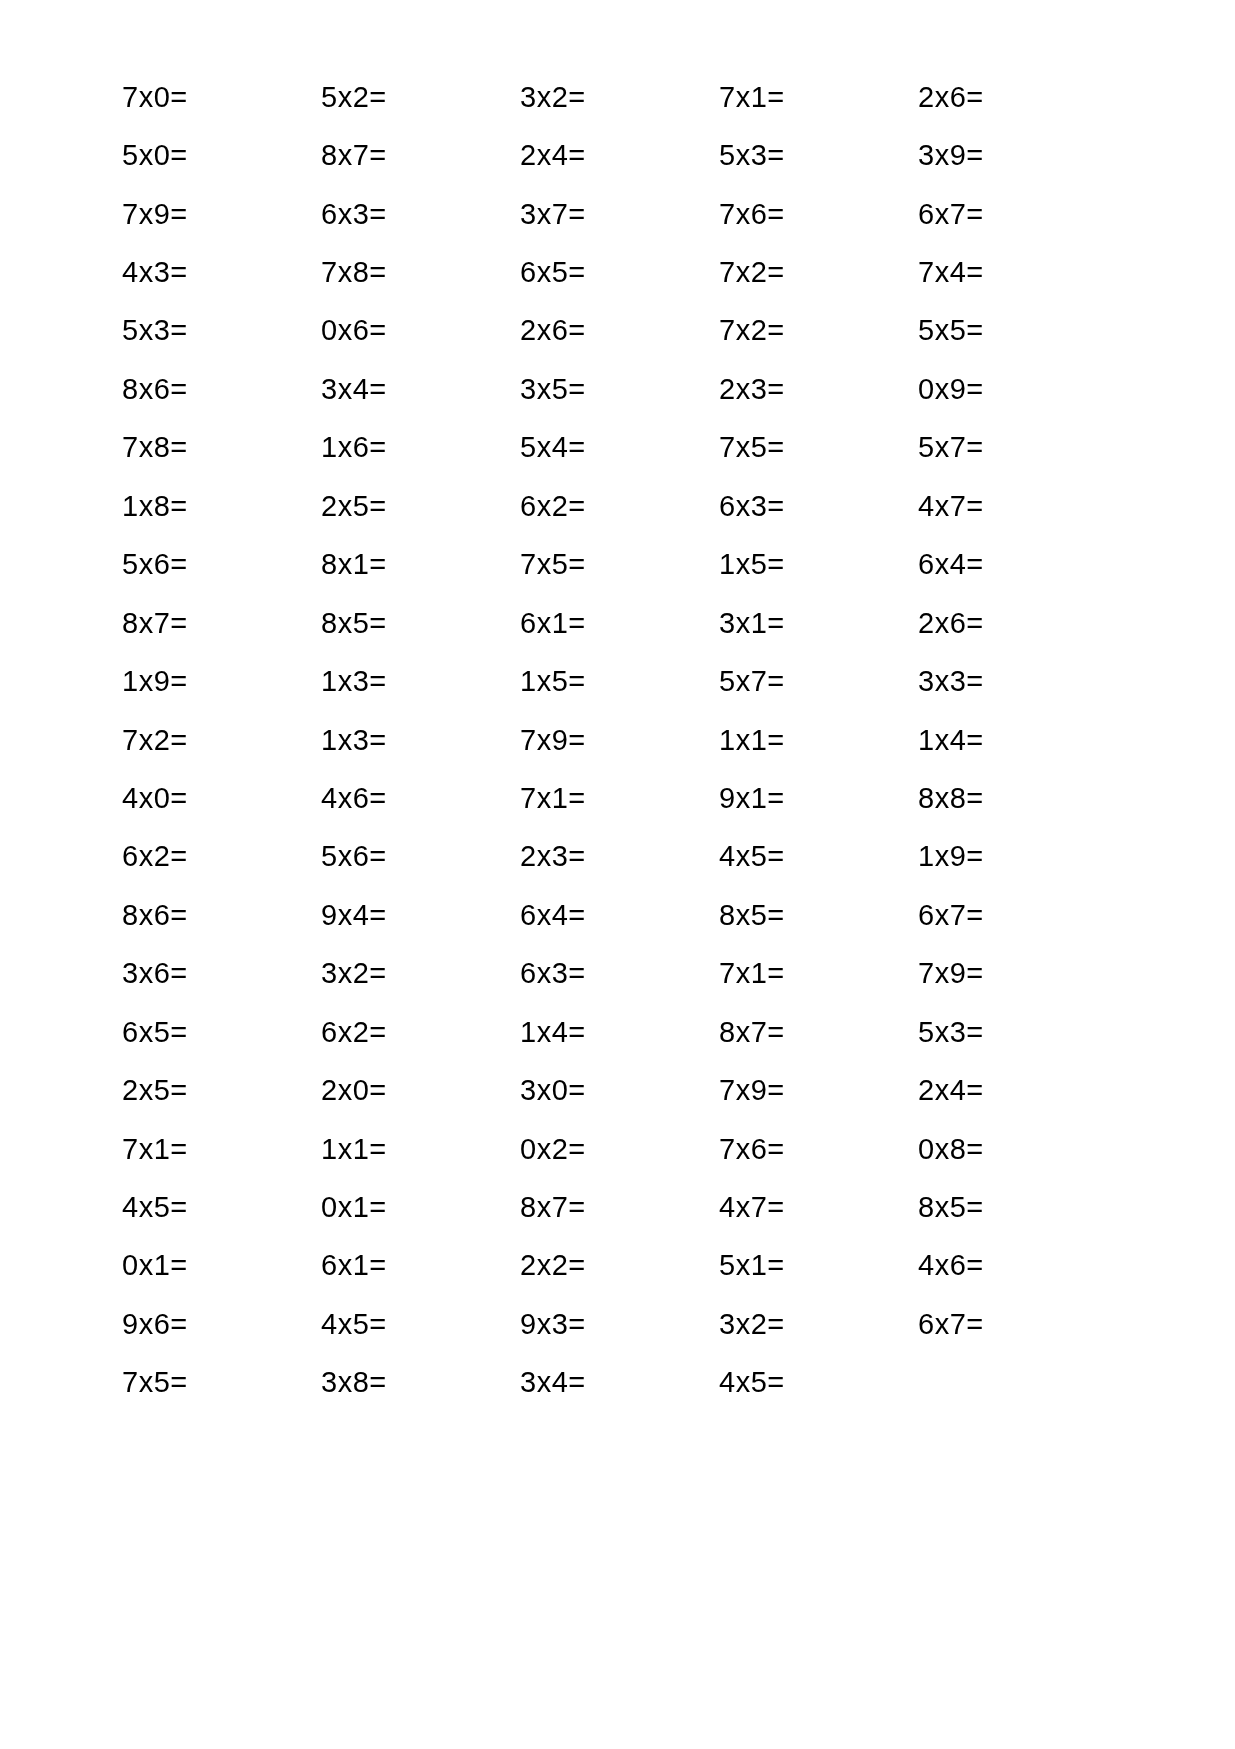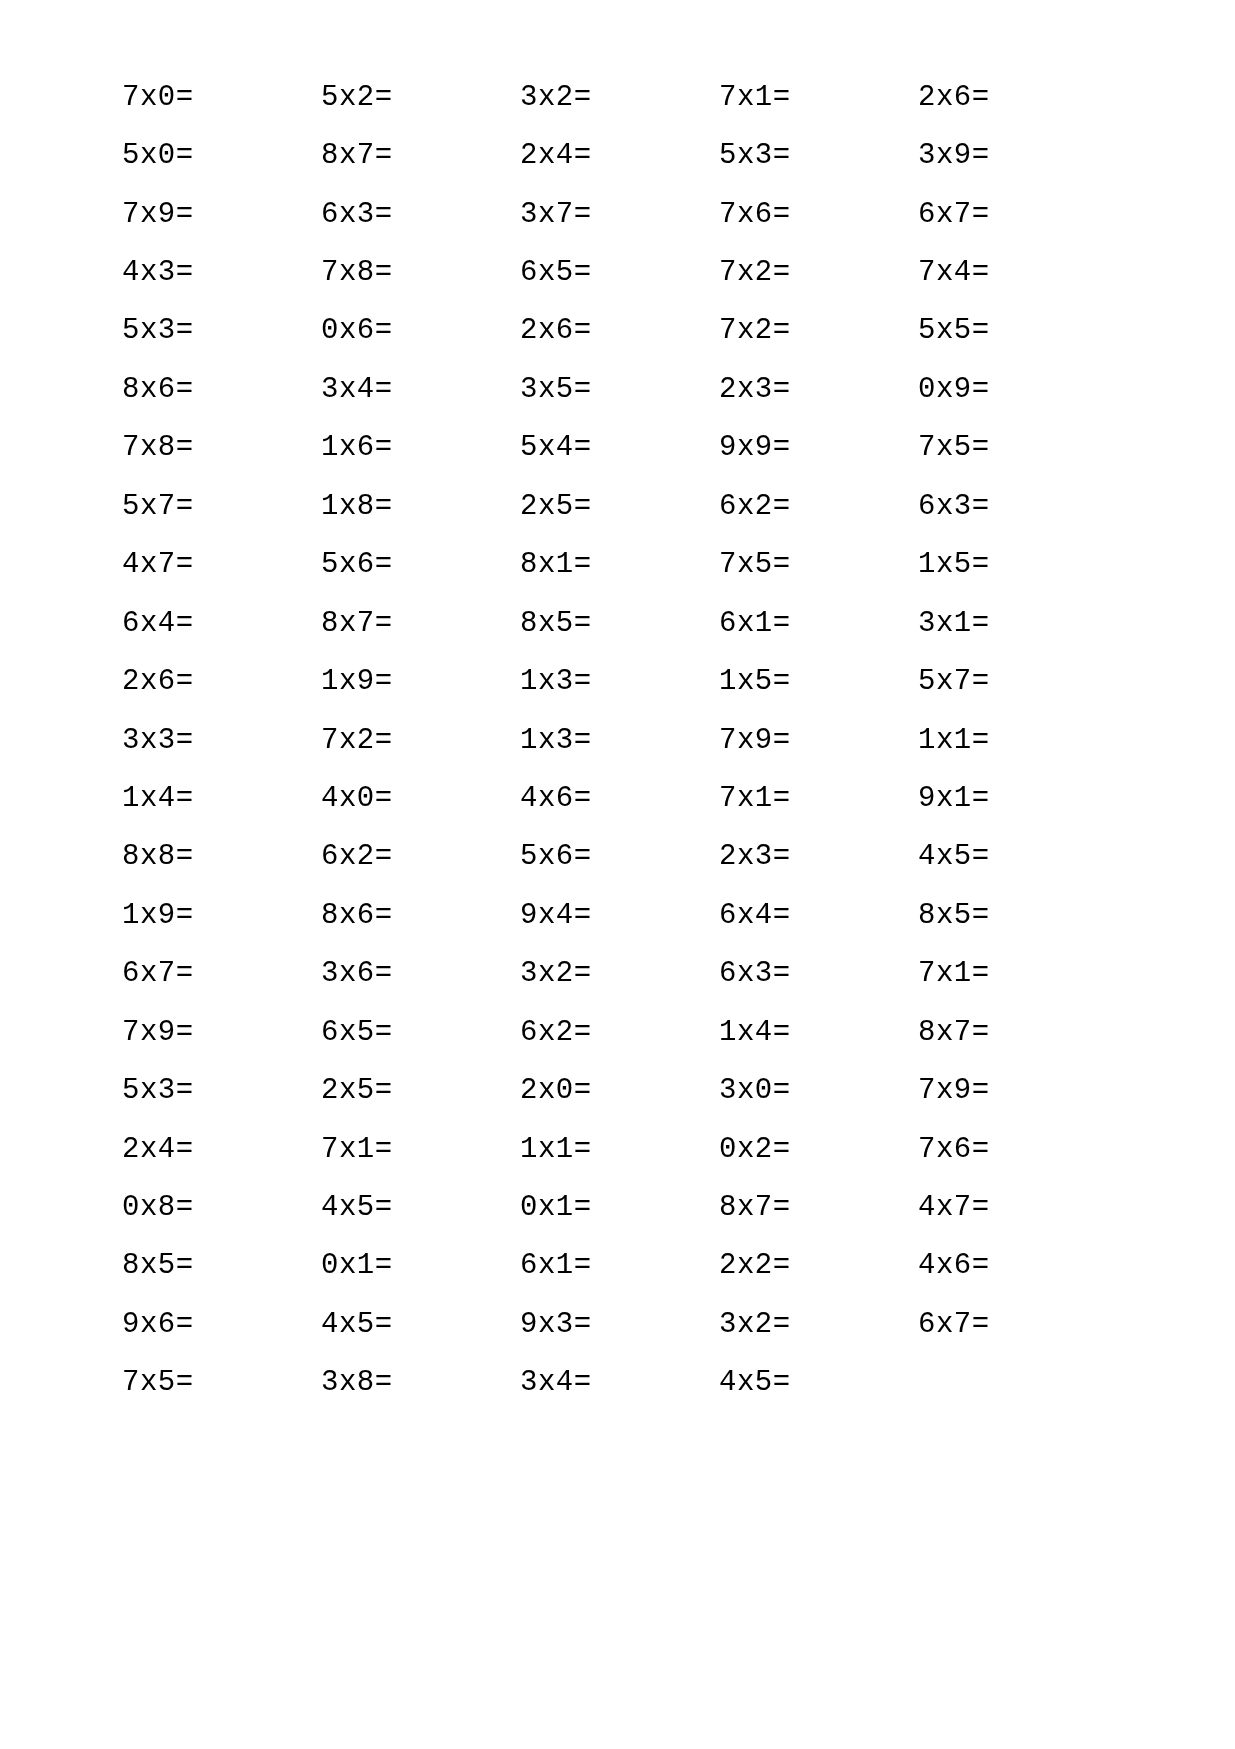--- a/index.html
+++ b/index.html
@@ -6,21 +6,21 @@
     margin: 0;
     padding: 0;
     background: #ffffff;
   }
   .page {
     position: relative;
     width: 1235px;
     height: 1749px;
     background: #ffffff;
     overflow: hidden;
-    font-family: Liberation Mono, monospace;
+    font-family: Liberation Sans, sans-serif;
   }
   .problems-grid {
     position: absolute;
     left: 122px;
     top: 68px;
     display: grid;
     grid-template-columns: repeat(5, 199px);
     grid-auto-rows: 58.45px;
   }
   .cell {
@@ -64,21 +64,20 @@
       <div class="cell">7x2=</div>
       <div class="cell">5x5=</div>
       <div class="cell">8x6=</div>
       <div class="cell">3x4=</div>
       <div class="cell">3x5=</div>
       <div class="cell">2x3=</div>
       <div class="cell">0x9=</div>
       <div class="cell">7x8=</div>
       <div class="cell">1x6=</div>
       <div class="cell">5x4=</div>
-      <div class="cell">9x9=</div>
       <div class="cell">7x5=</div>
       <div class="cell">5x7=</div>
       <div class="cell">1x8=</div>
       <div class="cell">2x5=</div>
       <div class="cell">6x2=</div>
       <div class="cell">6x3=</div>
       <div class="cell">4x7=</div>
       <div class="cell">5x6=</div>
       <div class="cell">8x1=</div>
       <div class="cell">7x5=</div>
@@ -135,20 +134,21 @@
       <div class="cell">7x6=</div>
       <div class="cell">0x8=</div>
       <div class="cell">4x5=</div>
       <div class="cell">0x1=</div>
       <div class="cell">8x7=</div>
       <div class="cell">4x7=</div>
       <div class="cell">8x5=</div>
       <div class="cell">0x1=</div>
       <div class="cell">6x1=</div>
       <div class="cell">2x2=</div>
+      <div class="cell">5x1=</div>
       <div class="cell">4x6=</div>
       <div class="cell">9x6=</div>
       <div class="cell">4x5=</div>
       <div class="cell">9x3=</div>
       <div class="cell">3x2=</div>
       <div class="cell">6x7=</div>
       <div class="cell">7x5=</div>
       <div class="cell">3x8=</div>
       <div class="cell">3x4=</div>
       <div class="cell">4x5=</div>

